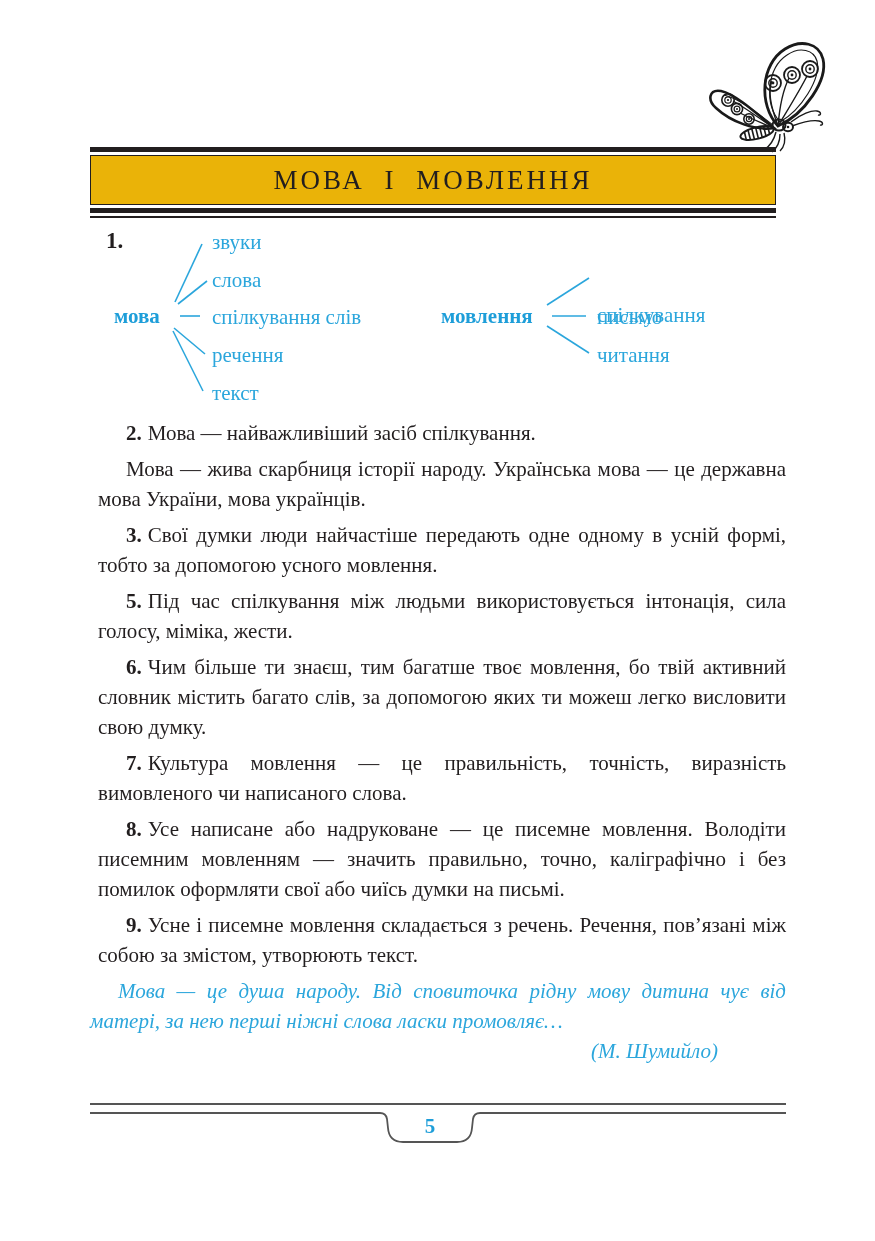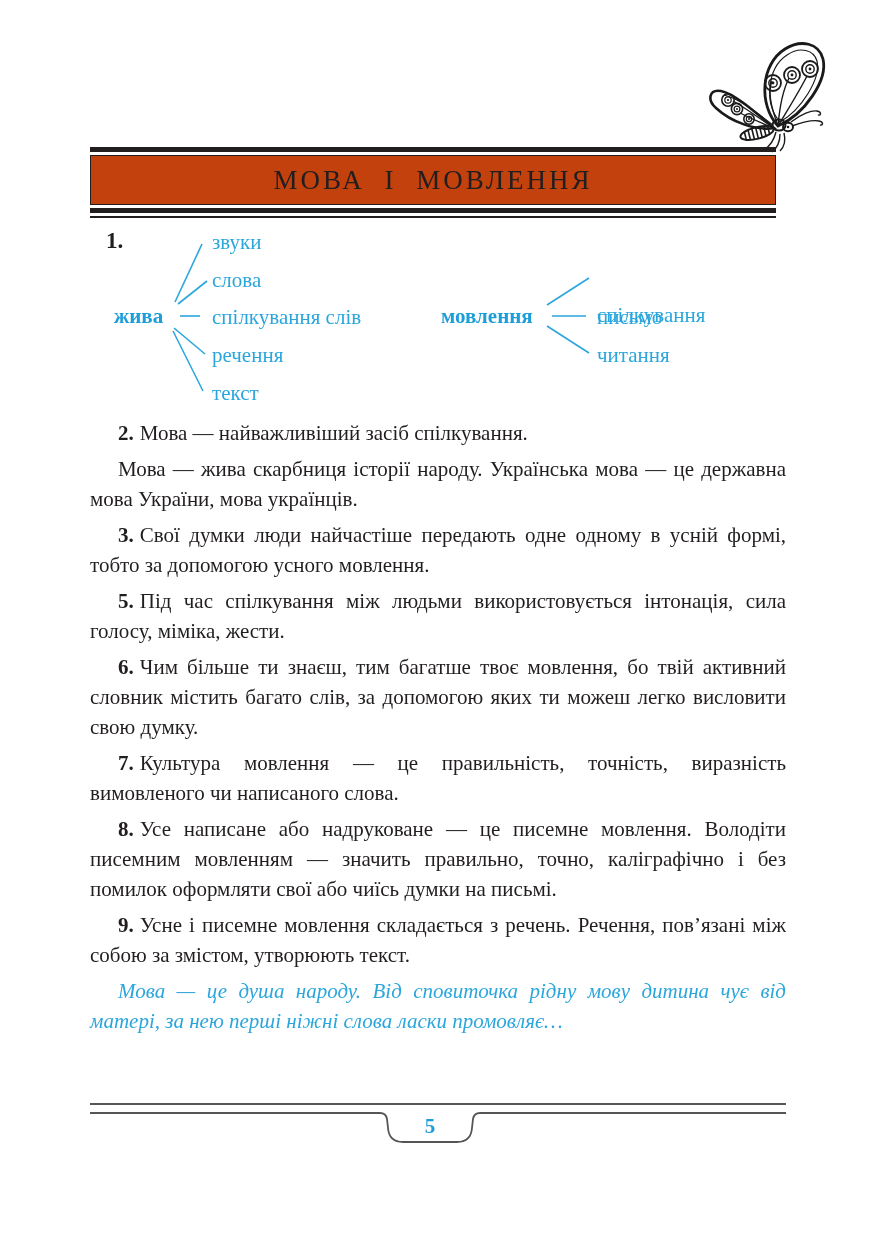--- a/index.html
+++ b/index.html
@@ -13,41 +13,41 @@
   }
   
   .butterfly{position:absolute;left:700px;top:34px;width:172px;height:128px;}
   
   .banner-wrap{position:absolute;left:90px;top:147px;width:686px;}
   .rule-bar{height:5px;background:#221e1f;}
   .rule-thin{height:2px;background:#221e1f;margin-top:3px;}
   .banner{
     margin-top:3px;margin-bottom:3px;
     height:48px;
-    background:#c2410c;
+    background:#eab308;
     border:1px solid #221e1f;
     display:flex;align-items:center;justify-content:center;
   }
   .banner-title{
     font-size:27px;
     letter-spacing:3px;
     word-spacing:10px;
     color:#221e1f;
   }
   
   .content{position:absolute;left:90px;top:228px;width:696px;}
   
   .diagram{position:relative;height:178px;margin:0 0 12px 0;}
   .diagram .ex-num{position:absolute;left:16px;top:0;font-size:23px;font-weight:bold;color:#221e1f;}
   .diagram-lines{position:absolute;left:0;top:0;width:696px;height:178px;}
   .dg{position:absolute;font-size:21px;color:#2ba6dc;white-space:nowrap;}
   .dg.root{font-weight:bold;color:#1e9ed9;}
   
   .para{
-    margin:0 0 6px 0;
+    margin:0 0 6px 8px;
     font-size:21px;line-height:30px;
     text-align:justify;
     text-indent:28px;
     color:#221e1f;
   }
   .para b{margin-right:6px;}
   .para b:empty{margin:0;}
   .quote{
     margin:6px 0 0 0;
     font-size:21px;line-height:30px;
@@ -155,21 +155,21 @@
           <line x1="88" y1="76" x2="117" y2="53"></line>
           <line x1="90" y1="88" x2="110" y2="88"></line>
           <line x1="84" y1="100" x2="115" y2="126"></line>
           <line x1="83" y1="103" x2="113" y2="163"></line>
 
           <line x1="457" y1="77" x2="499" y2="50"></line>
           <line x1="462" y1="88" x2="496" y2="88"></line>
           <line x1="457" y1="98" x2="499" y2="125"></line>
         </g>
       </svg>
-      <span class="dg root" style="left:24px;top:76px;">жива</span>
+      <span class="dg root" style="left:24px;top:76px;">мова</span>
       <span class="dg" style="left:122px;top:2px;text-align:right;">звуки</span>
       <span class="dg" style="left:122px;top:40px;">слова</span>
       <span class="dg" style="left:122px;top:77px;">спілкування слів</span>
       <span class="dg" style="left:122px;top:115px;">речення</span>
       <span class="dg" style="left:122px;top:153px;">текст</span>
       <span class="dg root" style="left:351px;top:76px;">мовлення</span>
       <span class="dg" style="left:507px;top:40px;margin-top:35px;">спілкування</span>
       <span class="dg" style="left:507px;top:77px;">письмо</span>
       <span class="dg" style="left:507px;top:115px;">читання</span>
     </div>
@@ -177,20 +177,21 @@
     <p class="para"><b>2.</b><span>Мова — найважливіший засіб спілкування.</span></p>
     <p class="para"><b></b><span>Мова — жива скарбниця історії народу. Українська мова — це державна мова України, мова українців.</span></p>
     <p class="para"><b>3.</b><span>Свої думки люди найчастіше передають одне одному в усній формі, тобто за допомогою усного мовлення.</span></p>
     <p class="para"><b>5.</b><span>Під час спілкування між людьми використовується інтонація, сила голосу, міміка, жести.</span></p>
     <p class="para"><b>6.</b><span>Чим більше ти знаєш, тим багатше твоє мовлення, бо твій активний словник містить багато слів, за допомогою яких ти можеш легко висловити свою думку.</span></p>
     <p class="para"><b>7.</b><span>Культура мовлення — це правильність, точність, виразність вимовленого чи написаного слова.</span></p>
     <p class="para"><b>8.</b><span>Усе написане або надруковане — це писемне мовлення. Володіти писемним мовленням — значить правильно, точно, каліграфічно і без помилок оформляти свої або чиїсь думки на письмі.</span></p>
     <p class="para"><b>9.</b><span>Усне і писемне мовлення складається з речень. Речення, пов’язані між собою за змістом, утворюють текст.</span></p>
 
     <p class="quote">Мова — це душа народу. Від сповиточка рідну мову дитина чує від матері, за нею перші ніжні слова ласки промовляє…</p>
+    <p class="attribution">(М. Шумийло)</p>
   </div>
 
   <div class="footer">
     <svg class="footer-svg" width="696" height="50" viewBox="0 0 696 50">
       <g stroke="#555555" fill="none">
         <line x1="0" y1="2" x2="696" y2="2" stroke-width="2"></line>
         <path d="M0,11 H290 Q296,11 297,17 L298,26 Q299,40 313,40 H367 Q381,40 382,26 L383,17 Q384,11 390,11 H696" stroke-width="1.8"></path>
       </g>
     </svg>
     <span class="page-num">5</span>

